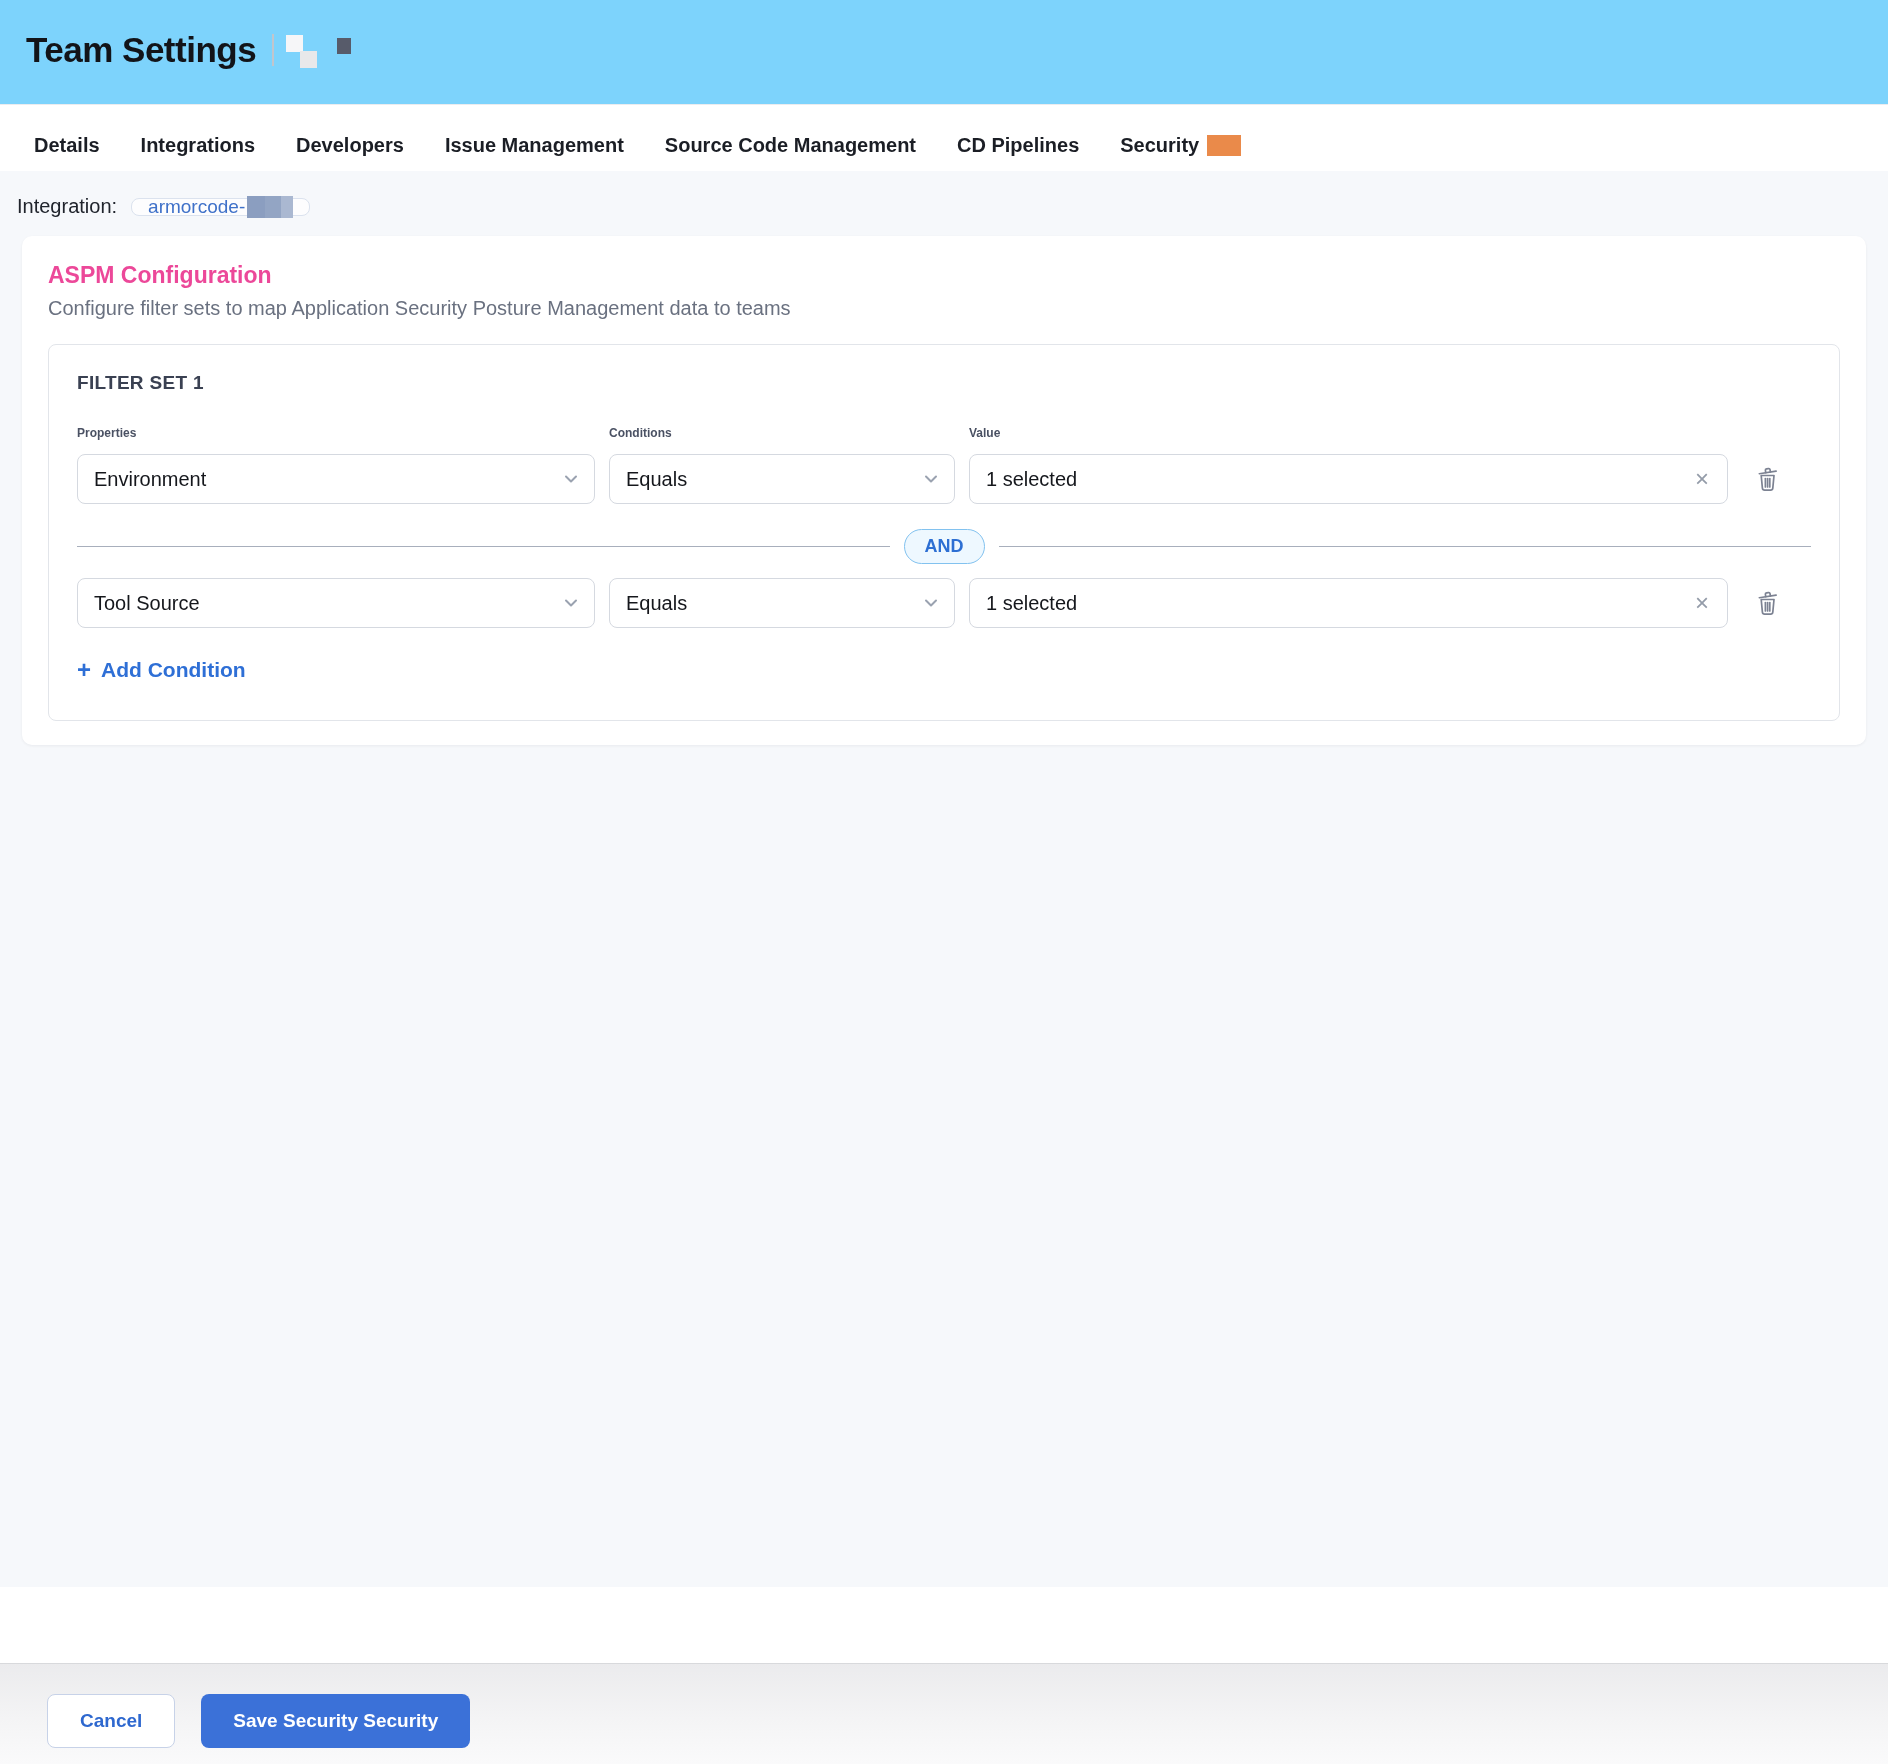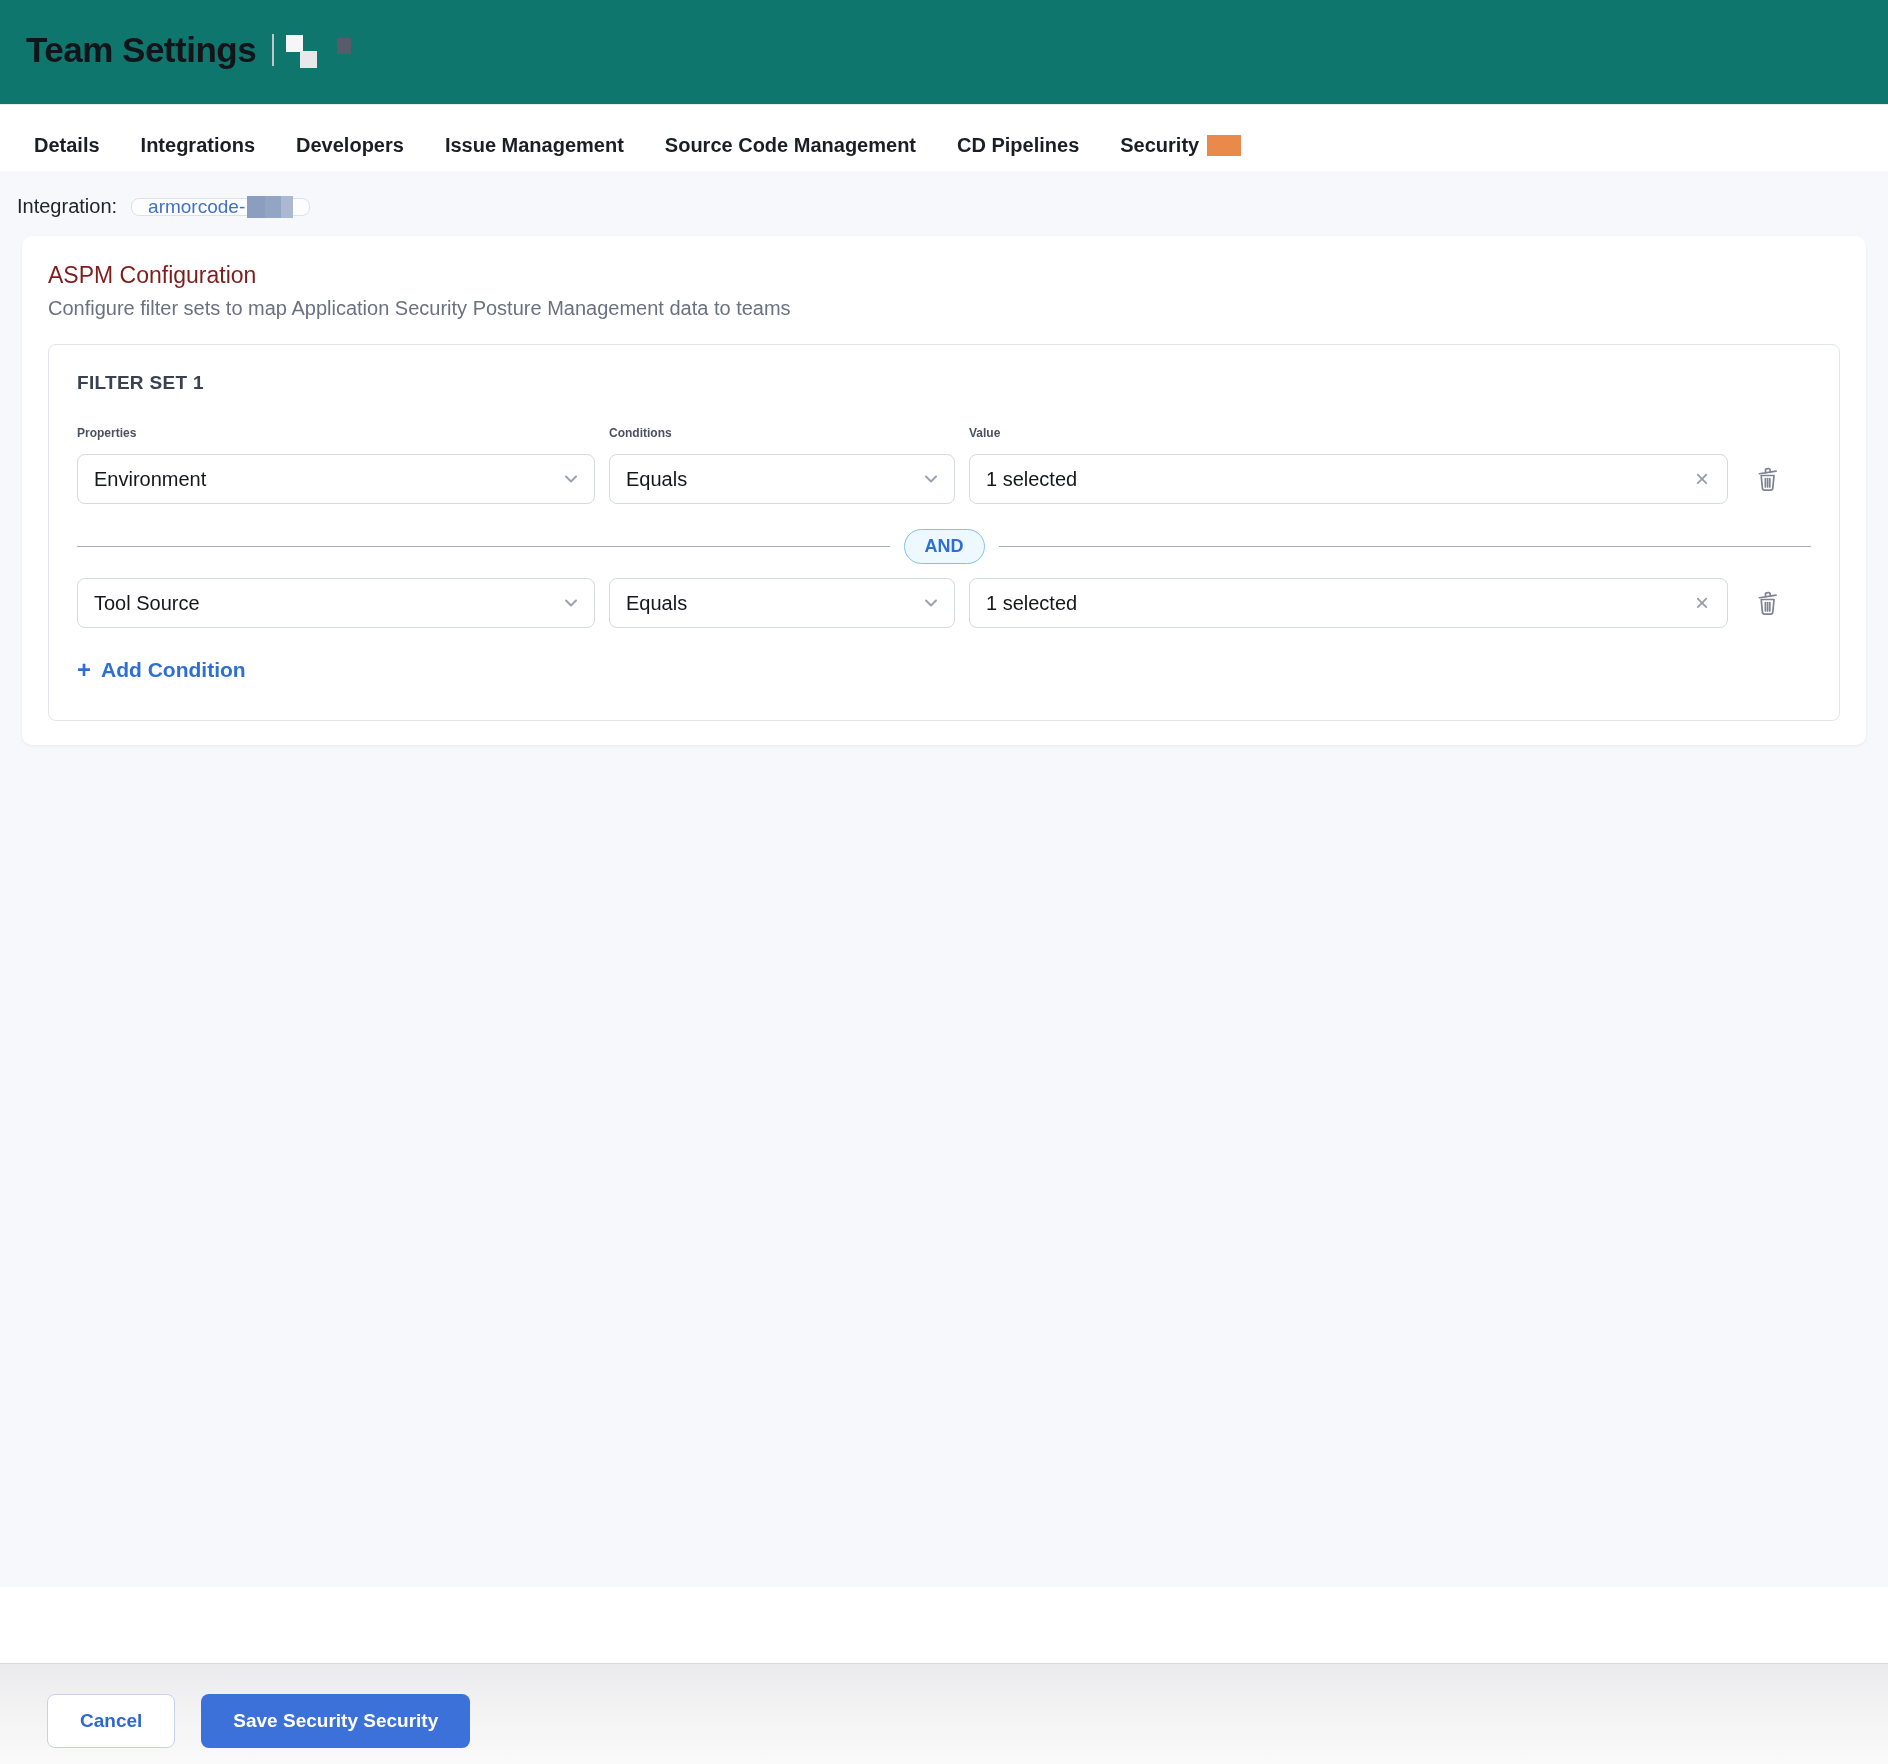--- a/index.html
+++ b/index.html
@@ -4,21 +4,21 @@
 <style>
   * { margin:0; padding:0; box-sizing:border-box; }
   html,body { width:1888px; height:1764px; }
   body {
     position:relative; overflow:hidden;
     font-family:"Liberation Sans", sans-serif;
     background:#ffffff; color:#15171d;
   }
 
   
-  .header { position:absolute; top:0; left:0; right:0; height:104px; background:#0f766e; }
+  .header { position:absolute; top:0; left:0; right:0; height:104px; background:#7dd3fc; }
   .title-row { display:flex; align-items:center; padding:30px 0 0 26px; }
   .page-title { font-size:35px; font-weight:700; letter-spacing:-0.5px; color:#121419; }
   .title-sep { width:2px; height:32px; background:#c2c5cc; margin-left:16px; }
   .redax { display:flex; align-items:flex-start; margin-left:12px; }
   .rx { display:inline-block; }
   .rx1 { width:17px; height:17px; background:#f6f6f8; margin-top:2px; }
   .rx1b{ width:17px; height:17px; background:#e8e8ea; margin-top:18px; margin-left:-3px; }
   .rx2 { width:14px; height:16px; background:#575b6a; margin-left:20px; margin-top:5px; }
   .rx3 { width:40px; height:16px; margin-left:22px; margin-top:5px;
          background:linear-gradient(90deg,#5c5f6f 0 55%,#70738. 0,#707384 55% 82%,#eeeef1 82%); }
@@ -50,21 +50,21 @@
     font-size:19px; color:#3f71c9;
   }
   .chip-redax { width:46px; height:22px; margin-left:2px;
     background:linear-gradient(90deg,#8b9ec0 0 40%,#93a5c4 40% 75%,#aab8d1 75%); }
 
   
   .card {
     margin:18px 22px 0; background:#fff; border-radius:10px;
     box-shadow:0 1px 3px rgba(16,24,40,.06); padding:26px 26px 24px;
   }
-  .card-title { font-size:23px; font-weight:400; color:#7f1d1d; }
+  .card-title { font-size:23px; font-weight:700; color:#ec4899; }
   .card-sub { margin-top:8px; font-size:20px; color:#6a7180; }
 
   .filter-box { margin-top:24px; border:1px solid #e2e5ea; border-radius:8px; padding:27px 28px 38px; }
   .fs-title { font-size:19px; font-weight:700; letter-spacing:.3px; color:#3a4152; }
 
   .grid { display:grid; grid-template-columns:518px 346px 759px 1fr; column-gap:14px; align-items:center; }
   .col-headers { margin-top:32px; font-size:12px; font-weight:700; color:#4a5163; }
   .row { margin-top:14px; }
 
   .select, .value-box {

